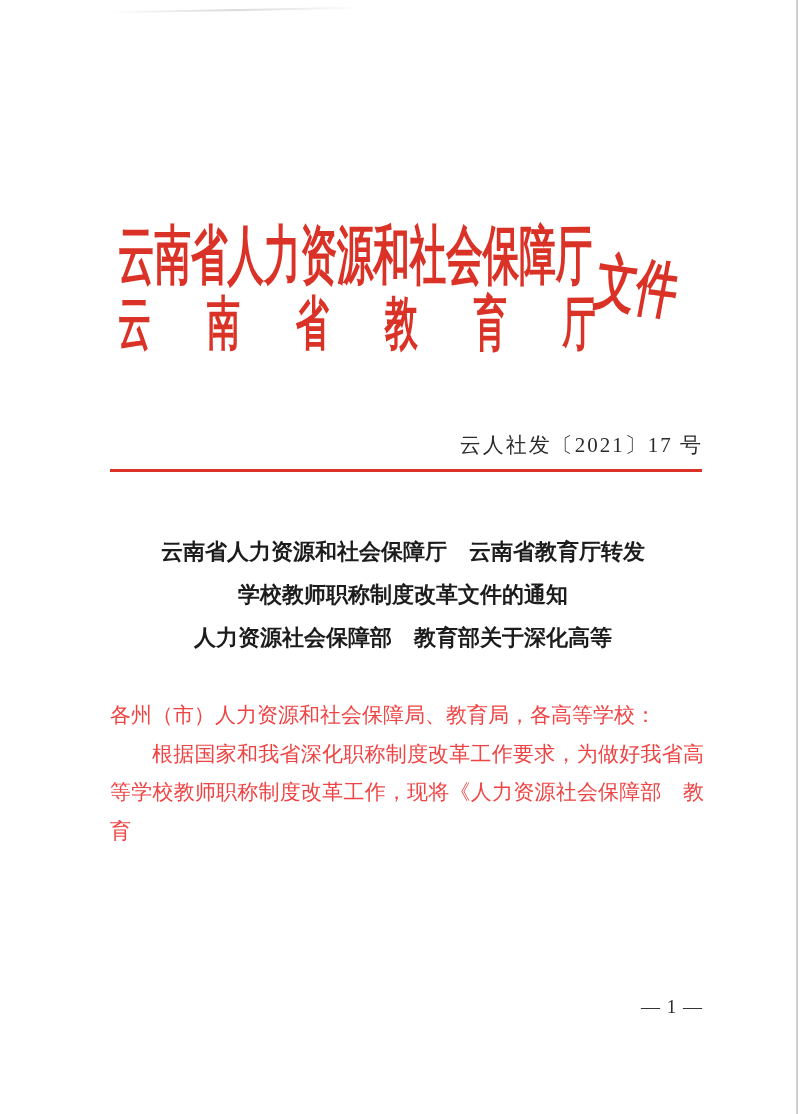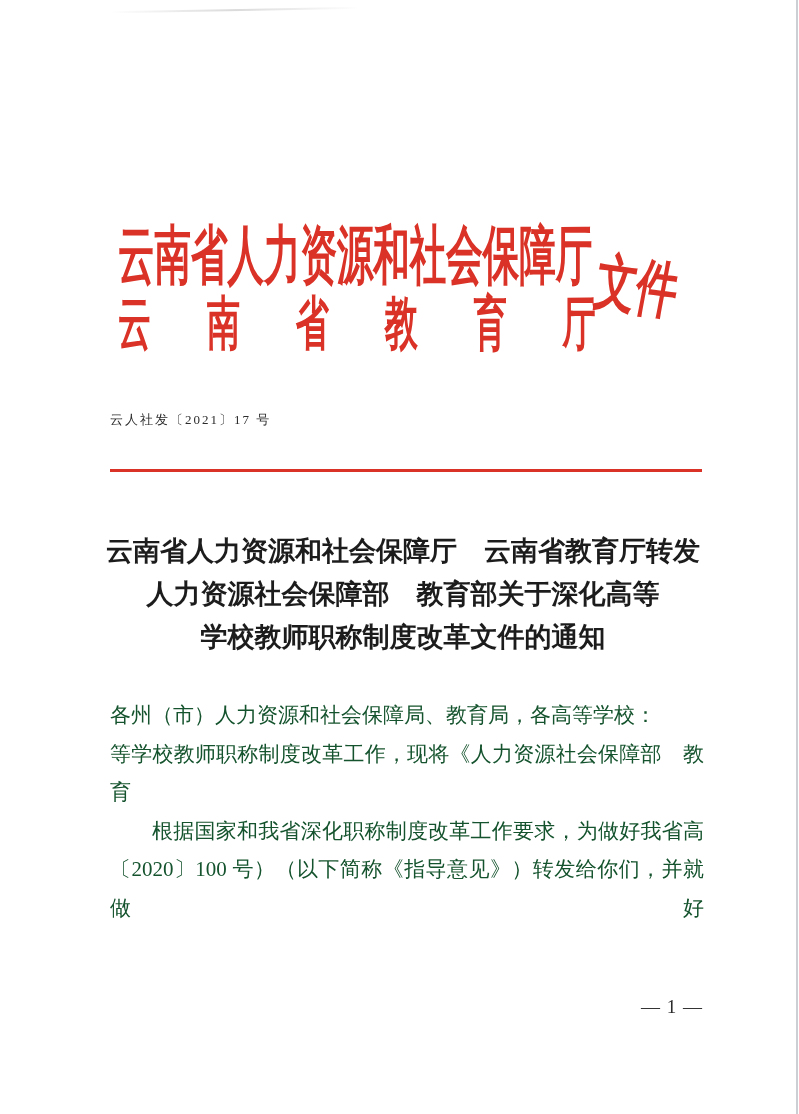--- a/index.html
+++ b/index.html
@@ -38,40 +38,40 @@
   }
   .side-label {
     position:absolute; left:602px; top:250px;
     font-size:62px; line-height:1; font-weight:bold; white-space:nowrap;
     color:var(--red_accent,#da3226);
     transform:rotate(8deg) scaleX(0.66) skewX(-4deg);
     transform-origin:left top;
   }
 
   .doc-number {
-    position:absolute; left:110px; top:411px; width:593px;
-    text-align:left; font-size:13px; letter-spacing:2px;
+    position:absolute; left:110px; top:431px; width:593px;
+    text-align:right; font-size:21px; letter-spacing:2px;
     color:var(--ink,#2b2b2b);
   }
   .red-rule {
     position:absolute; left:110px; top:469px; width:592px; height:3px;
     background:var(--red_accent,#da3226);
   }
 
   
   .doc-title {
     position:absolute; left:100px; top:530px; width:606px;
-    text-align:center; font-weight:bold; font-size:27px; line-height:43px;
+    text-align:center; font-weight:bold; font-size:22px; line-height:43px;
     color:#1c1c1c;
   }
 
   
   .body-text {
     position:absolute; left:110px; top:696px; width:594px;
-    font-size:21px; line-height:38.6px; color:#14532d;
+    font-size:21px; line-height:38.6px; color:#ef4444;
   }
   .body-text .jline { text-align:justify; text-align-last:justify; }
   .body-text .indent { text-indent:42px; }
 
   .page-number {
     position:absolute; left:110px; top:996px; width:593px;
     text-align:right; font-size:19px; letter-spacing:1px;
     color:#2b2b2b;
   }
 </style>
@@ -90,26 +90,25 @@
     <span class="stretch">云南省教育厅</span>
   </div>
   <div class="side-label">文件</div>
 
   <div class="doc-number">云人社发〔2021〕17 号</div>
 
   <div class="red-rule"></div>
 
   <div class="doc-title">
     <div>云南省人力资源和社会保障厅　云南省教育厅转发</div>
+    <div>学校教师职称制度改革文件的通知</div>
     <div>人力资源社会保障部　教育部关于深化高等</div>
-    <div>学校教师职称制度改革文件的通知</div>
   </div>
 
   <div class="body-text">
     <div>各州（市）人力资源和社会保障局、教育局，各高等学校：</div>
+    <div class="jline indent">根据国家和我省深化职称制度改革工作要求，为做好我省高</div>
     <div class="jline">等学校教师职称制度改革工作，现将《人力资源社会保障部　教育</div>
-    <div class="jline indent">根据国家和我省深化职称制度改革工作要求，为做好我省高</div>
-    <div class="jline">〔2020〕100 号）（以下简称《指导意见》）转发给你们，并就做好</div>
   </div>
 
   <div class="page-number">— 1 —</div>
 
 </div>
 
 </body></html>

